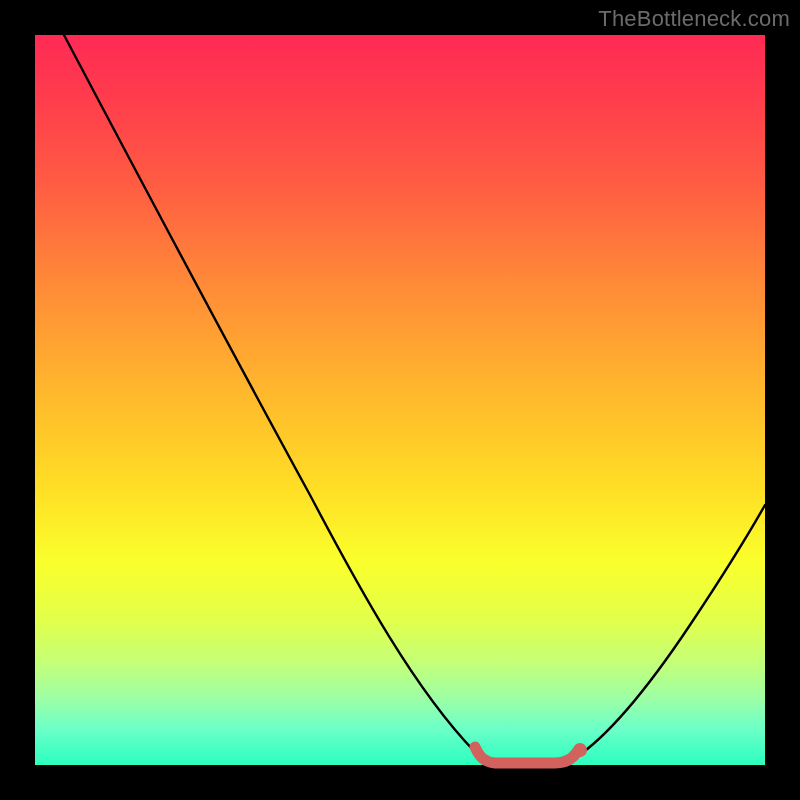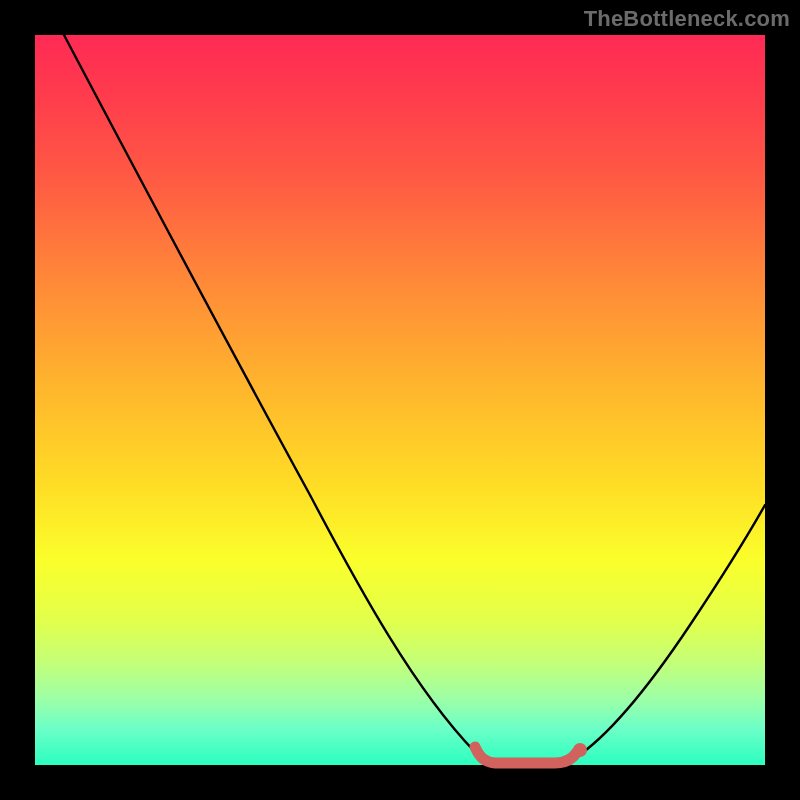--- a/index.html
+++ b/index.html
@@ -37,21 +37,21 @@
       #9cffa7 91%,
       #6cffc8 95%,
       #2bffbf 100%
     );
   }
   .watermark {
     position: absolute;
     top: 6px;
     right: 10px;
     font-size: 22px;
-    font-weight: 700;
+    font-weight: 400;
     color: #6b6b6b;
     letter-spacing: 0.2px;
   }
   svg {
     position: absolute;
     left: 0;
     top: 0;
   }
 </style>
 </head>

